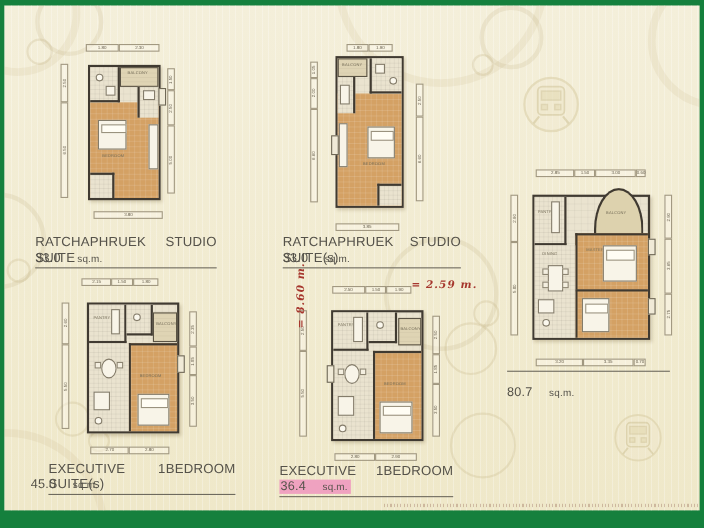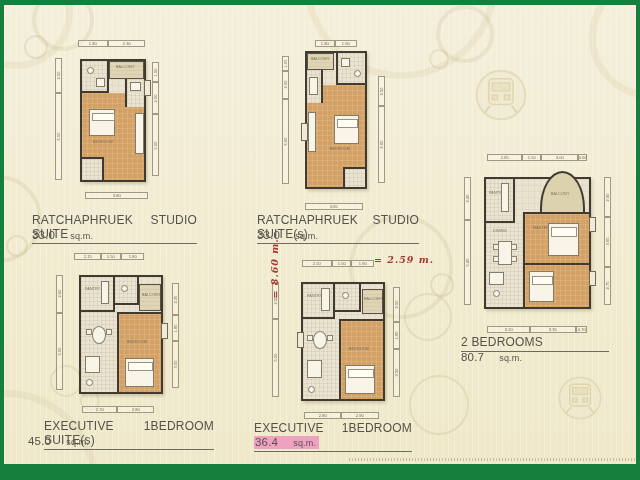--- a/index.html
+++ b/index.html
@@ -291,21 +291,20 @@
         <span class="dot" style="left:18%;top:40%;"></span>
             <span class="dot" style="left:68%;top:40%;"></span>
         <span class="wc" style="left:18%;top:80%;"></span>
         <span class="fix" style="left:8%;top:58%;width:40%;height:16%;"></span>
       </div>
       <div class="ledge" style="left:100%;top:30%;width:5px;height:13px;"></div>
       <div class="ledge" style="left:100%;top:72%;width:5px;height:13px;"></div>
     </div>
   </section>
   <div class="ptitle" style="left:457px;top:330px;width:148px;">
-    <span>2 BEDROOMS</span>
   </div>
   <div class="parea" style="left:457px;top:346px;">
     <span>80.7</span><span class="unit">sq.m.</span>
   </div>
 
   <section class="plan" style="left:48px;top:245px;width:135px;height:168px;">
     <div class="dim dim-h" style="left:22px;top:3px;width:70px;">
           <span class="dimseg" style="flex-grow: 2.15;">
             <i class="dimlabel">2.15</i>
           </span>

